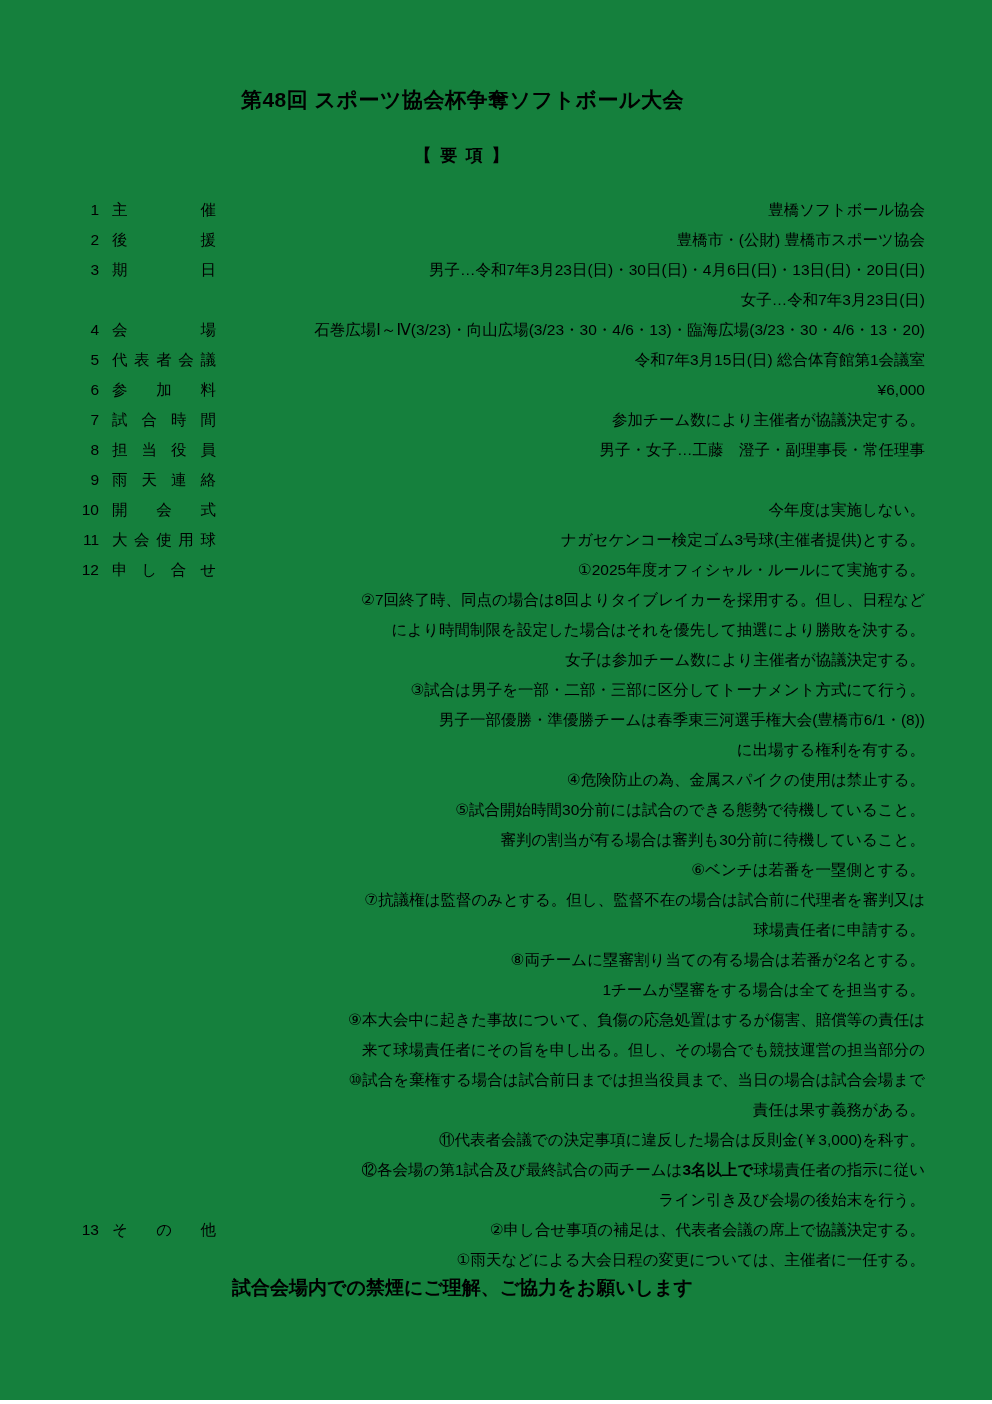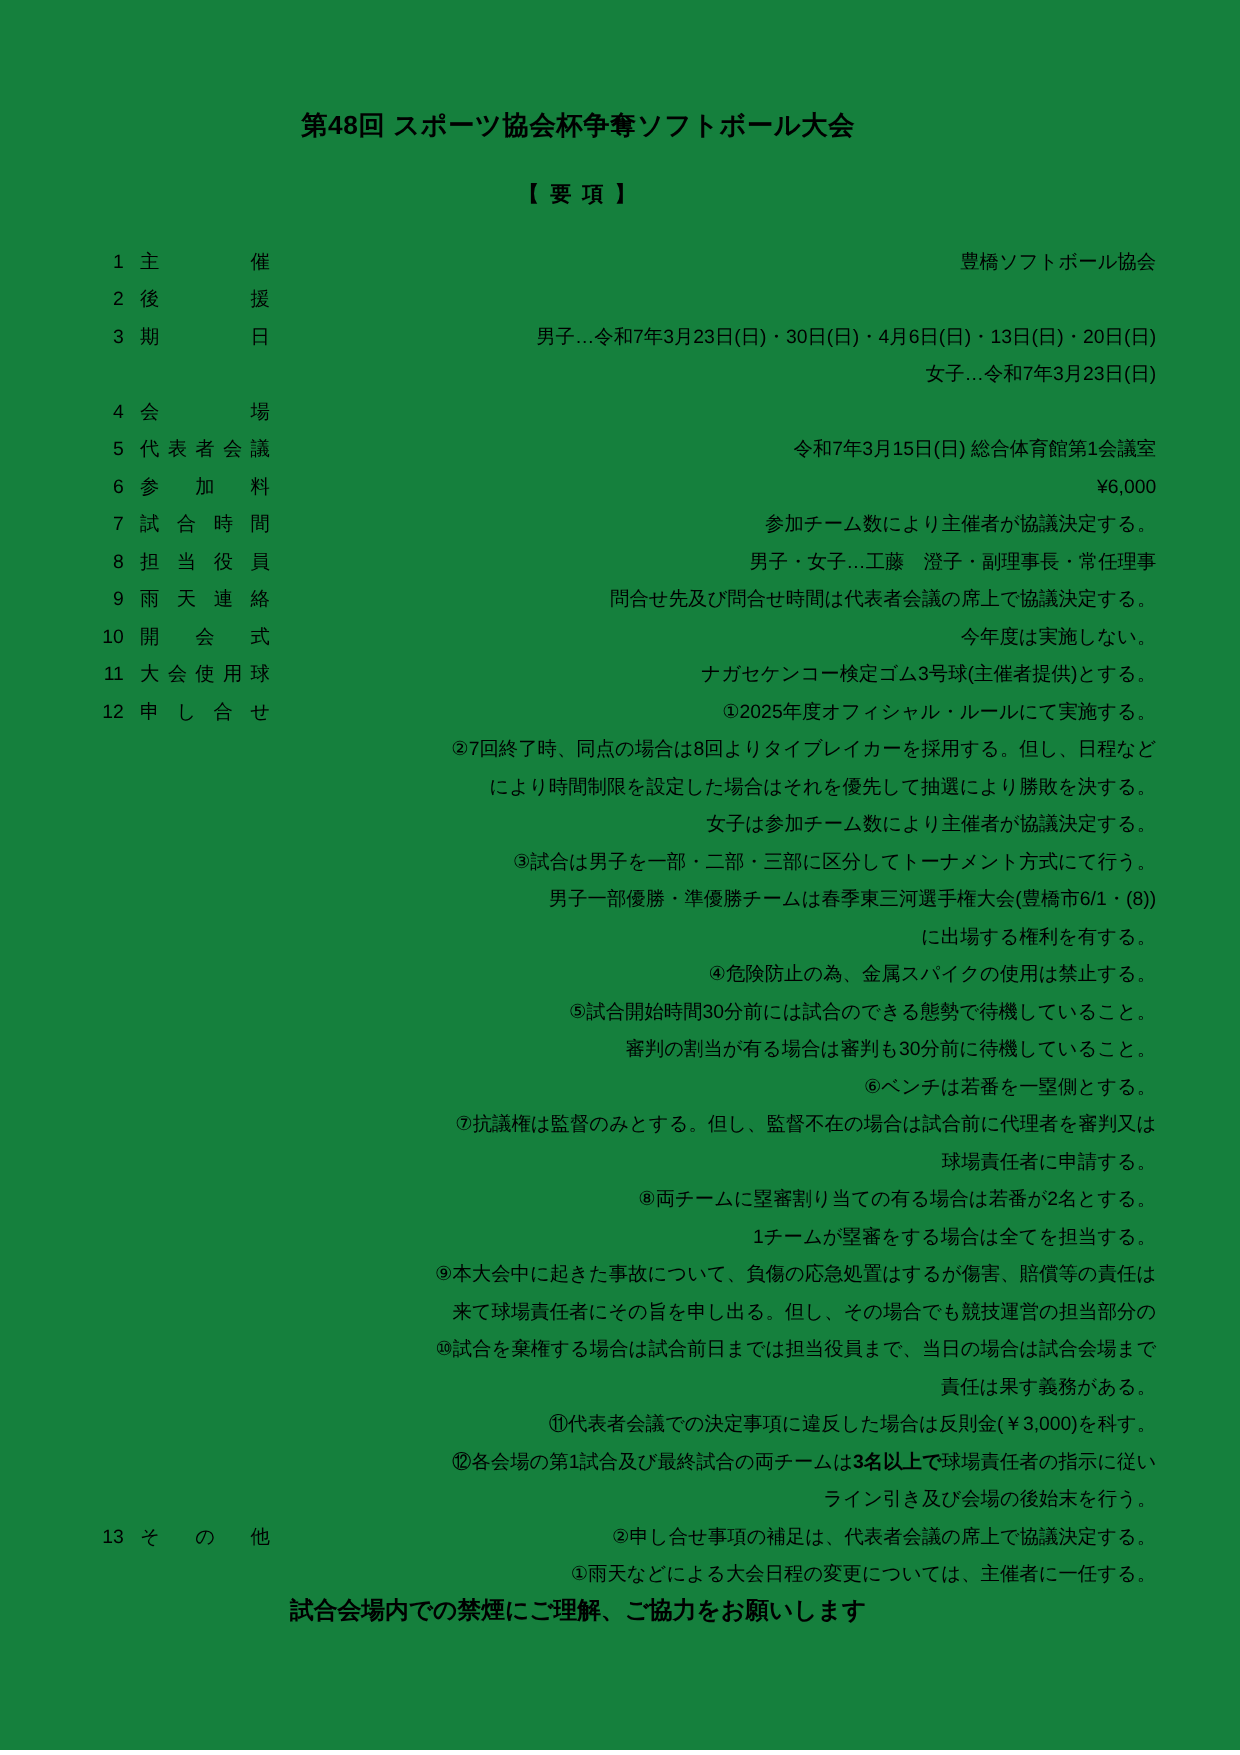--- a/index.html
+++ b/index.html
@@ -68,32 +68,38 @@
         <div class="row">
           <div class="num">1</div>
           <div class="label">主 催</div>
           <div class="content">
             <div class="line"><span>豊橋ソフトボール協会</span></div>
           </div>
         </div>
         <div class="row">
           <div class="num">2</div>
           <div class="label">後 援</div>
+          <div class="content">
+            <div class="line"><span>豊橋市・(公財) 豊橋市スポーツ協会</span></div>
+          </div>
         </div>
         <div class="row">
           <div class="num">3</div>
           <div class="label">期 日</div>
           <div class="content">
             <div class="line"><span>男子…令和7年3月23日(日)・30日(日)・4月6日(日)・13日(日)・20日(日)</span></div>
             <div class="line"><span>女子…令和7年3月23日(日)</span></div>
           </div>
         </div>
         <div class="row">
           <div class="num">4</div>
           <div class="label">会 場</div>
+          <div class="content">
+            <div class="line"><span>石巻広場Ⅰ～Ⅳ(3/23)・向山広場(3/23・30・4/6・13)・臨海広場(3/23・30・4/6・13・20)</span></div>
+          </div>
         </div>
         <div class="row">
           <div class="num">5</div>
           <div class="label">代 表 者 会 議</div>
           <div class="content">
             <div class="line"><span>令和7年3月15日(日) 総合体育館第1会議室</span></div>
           </div>
         </div>
         <div class="row">
           <div class="num">6</div>
@@ -112,23 +118,20 @@
         <div class="row">
           <div class="num">8</div>
           <div class="label">担 当 役 員</div>
           <div class="content">
             <div class="line"><span>男子・女子…工藤　澄子・副理事長・常任理事</span></div>
           </div>
         </div>
         <div class="row">
           <div class="num">9</div>
           <div class="label">雨 天 連 絡</div>
-          <div class="content">
-            <div class="line"><span>問合せ先及び問合せ時間は代表者会議の席上で協議決定する。</span></div>
-          </div>
         </div>
         <div class="row">
           <div class="num">10</div>
           <div class="label">開 会 式</div>
           <div class="content">
             <div class="line"><span>今年度は実施しない。</span></div>
           </div>
         </div>
         <div class="row">
           <div class="num">11</div>

